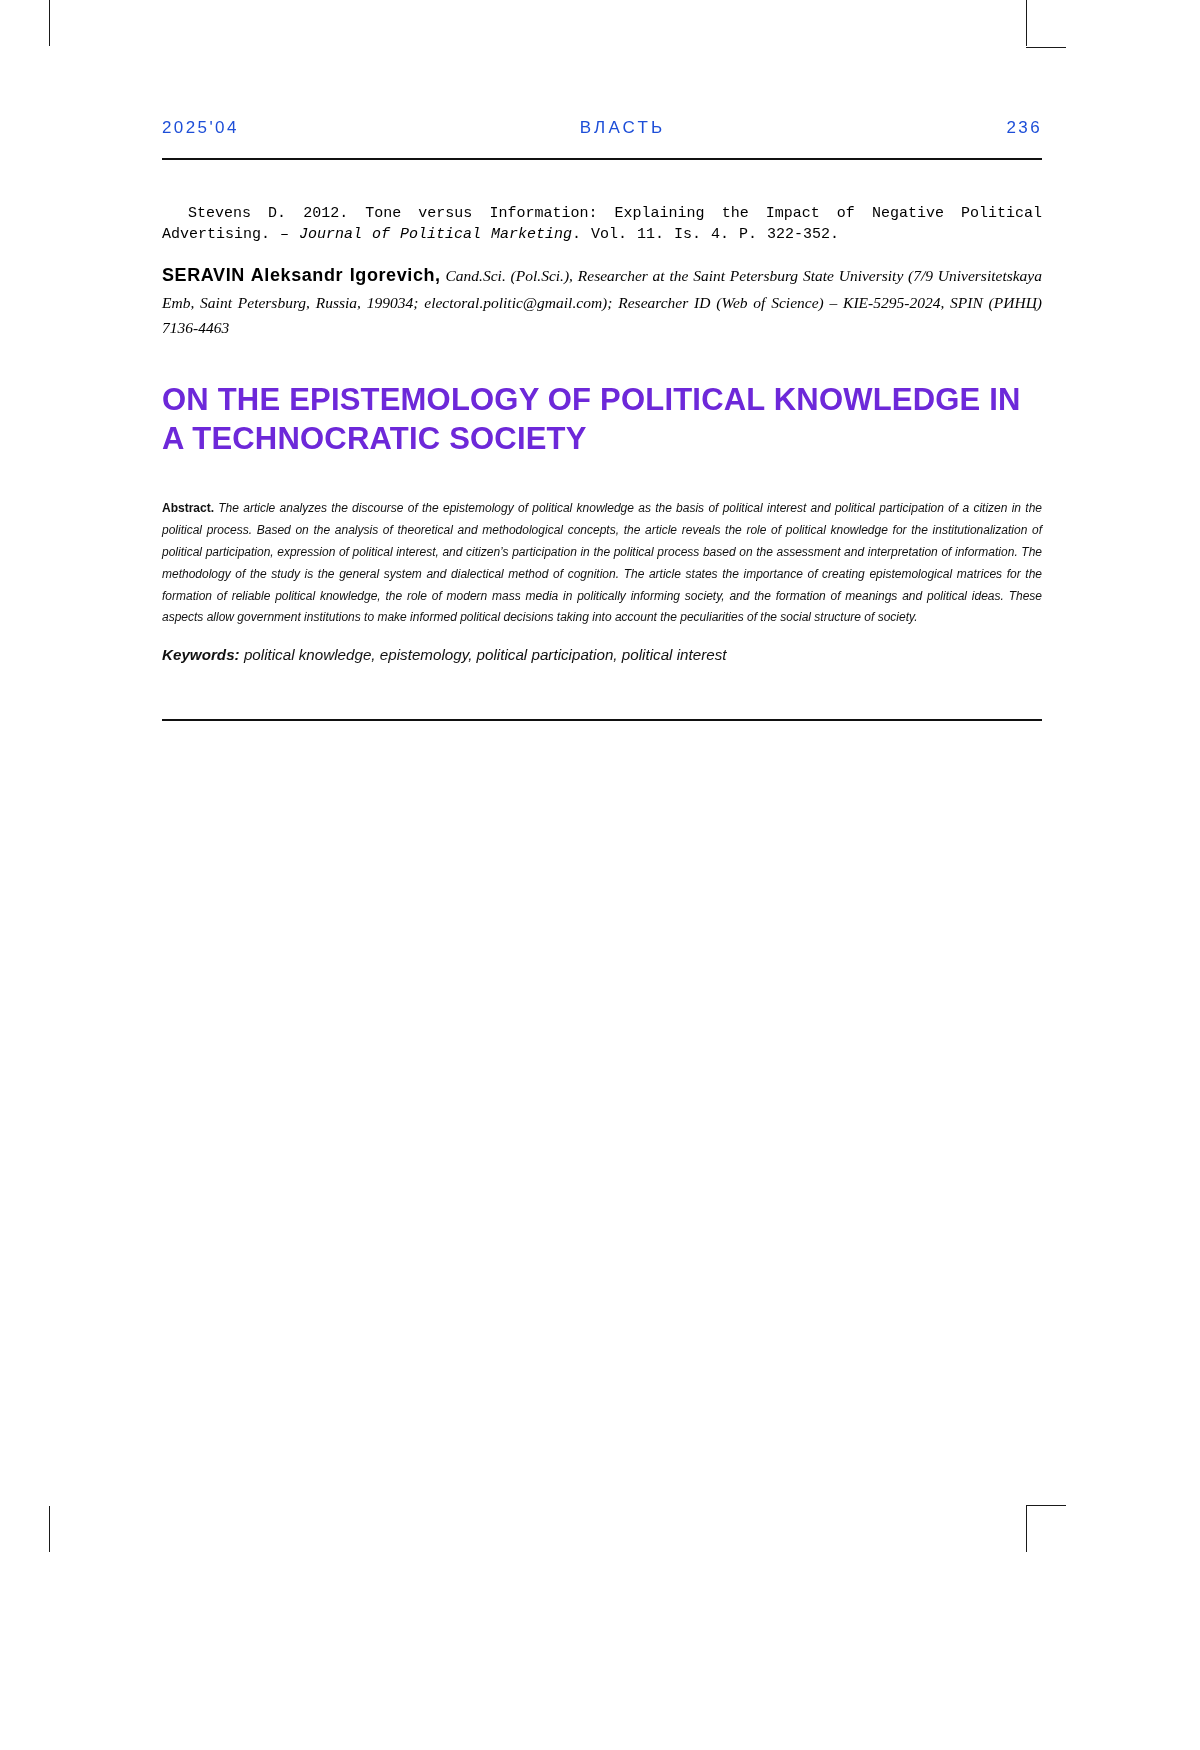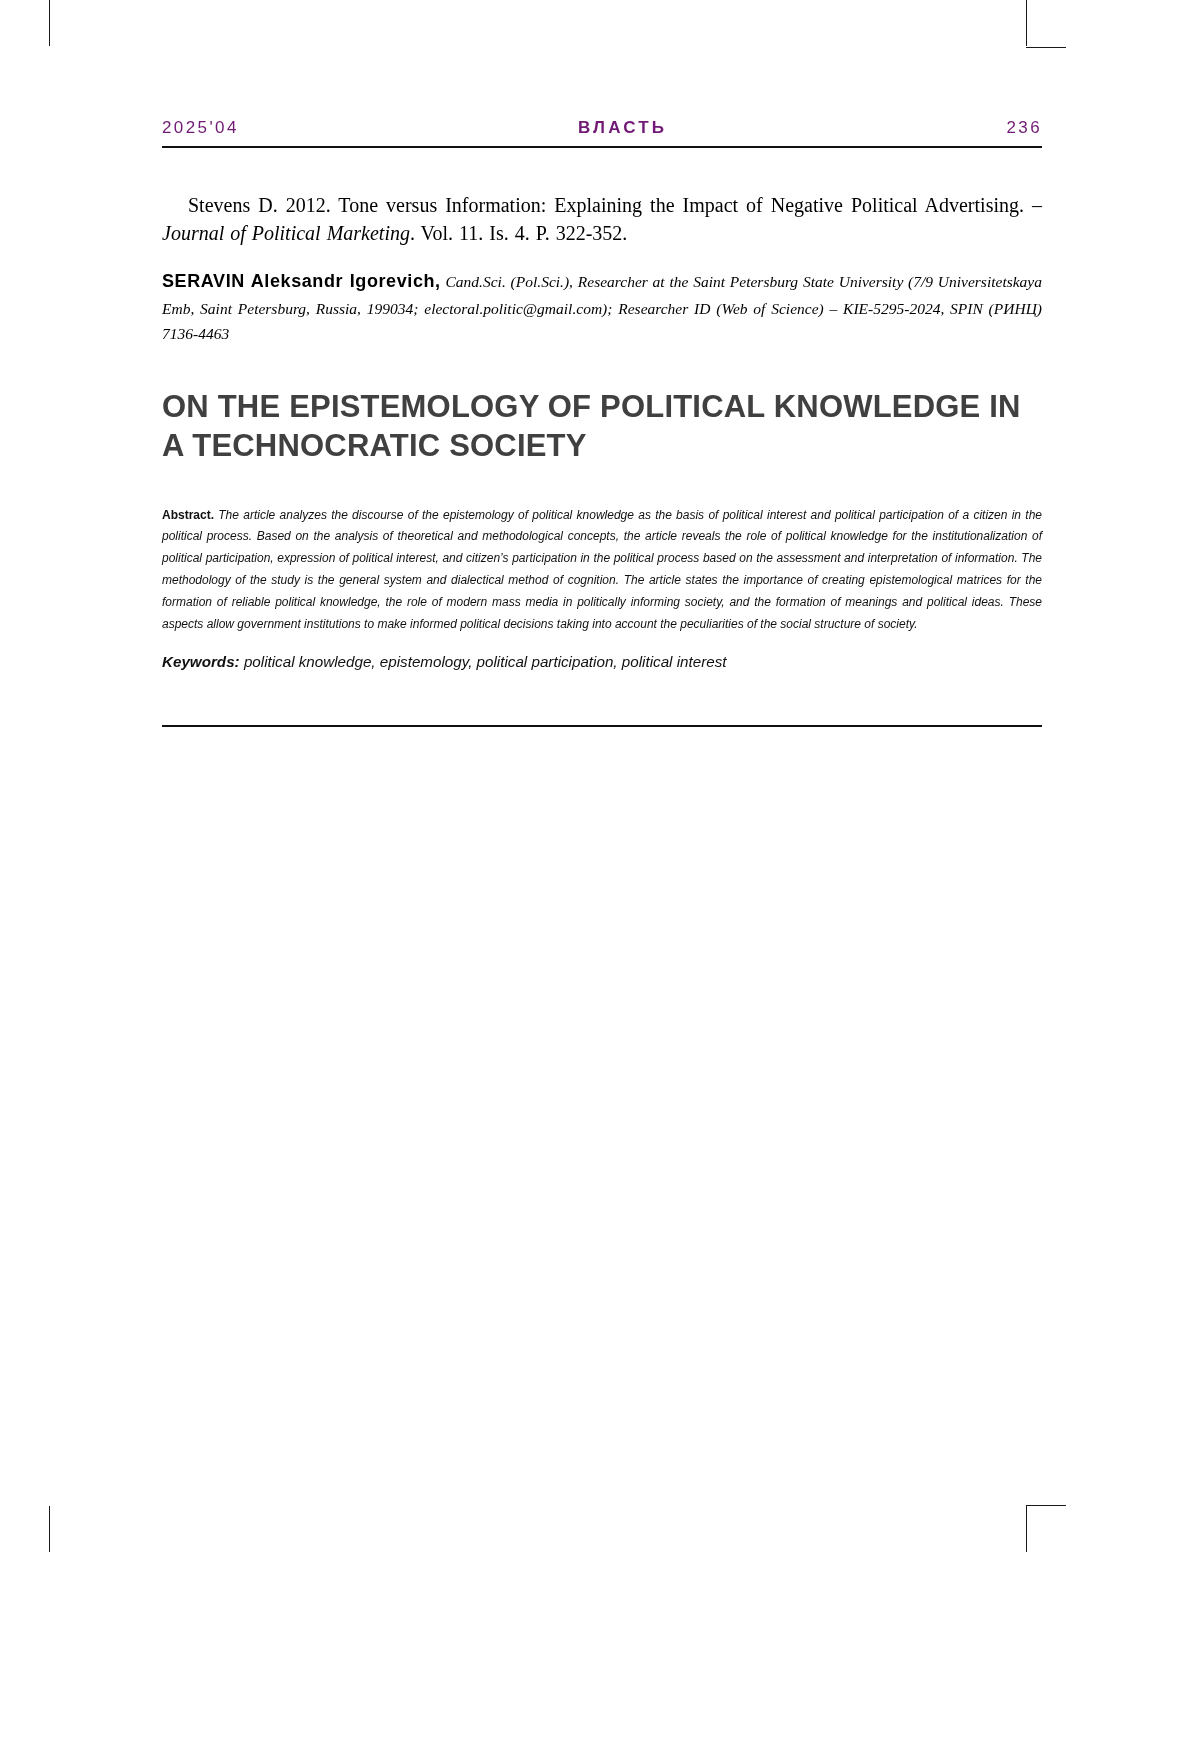--- a/index.html
+++ b/index.html
@@ -34,37 +34,37 @@
   
   .running-head {
     position: relative;
     margin-top: 118px;
     display: flex;
     justify-content: space-between;
     align-items: baseline;
     font-family: "Liberation Sans", sans-serif;
     font-size: 17px;
     letter-spacing: 2.4px;
-    color: #701a75;
-    padding-bottom: 8px;
+    color: #1d4ed8;
+    padding-bottom: 20px;
   }
   .running-head .rh-center {
     letter-spacing: 3.2px;
-    font-weight: 700;
+    font-weight: 400;
   }
   .rule-head {
     border-bottom: 2.5px solid #111;
     width: 100%;
     margin-bottom: 44px;
   }
 
   
   .reference {
-    font-family: Liberation Serif, serif;
-    font-size: 20px;
+    font-family: Liberation Mono, monospace;
+    font-size: 15px;
     line-height: 1.38;
     text-align: justify;
     text-indent: 26px;
     word-spacing: 1px;
   }
   .reference i { font-style: italic; }
 
   
   .author-block {
     font-family: "Liberation Serif", serif;
@@ -82,21 +82,21 @@
     letter-spacing: 0.6px;
   }
 
   
   .article-title {
     font-family: "Liberation Sans", sans-serif;
     font-size: 31px;
     font-weight: 600;
     line-height: 1.26;
     letter-spacing: 0.2px;
-    color: #404040;
+    color: #6d28d9;
     margin-bottom: 40px;
   }
 
   
   .abstract {
     font-family: "Liberation Sans", sans-serif;
     font-size: 12px;
     font-style: italic;
     line-height: 1.82;
     text-align: justify;

